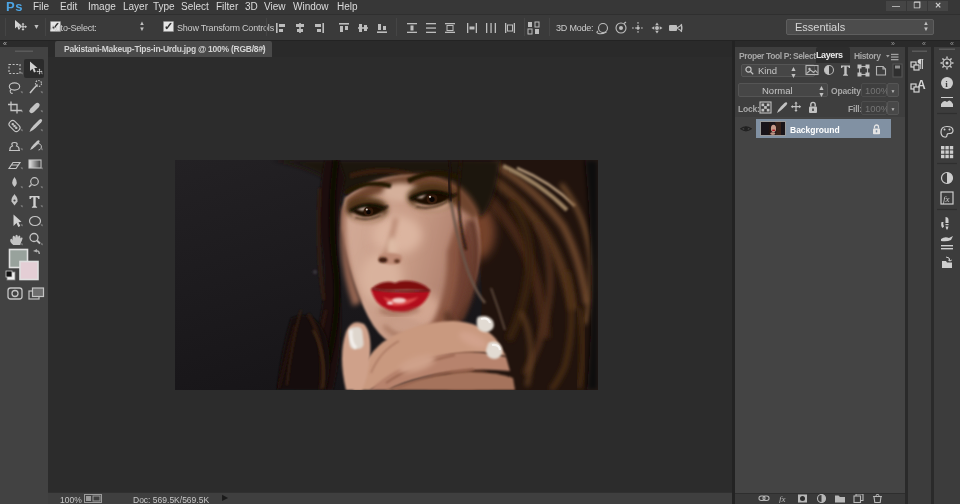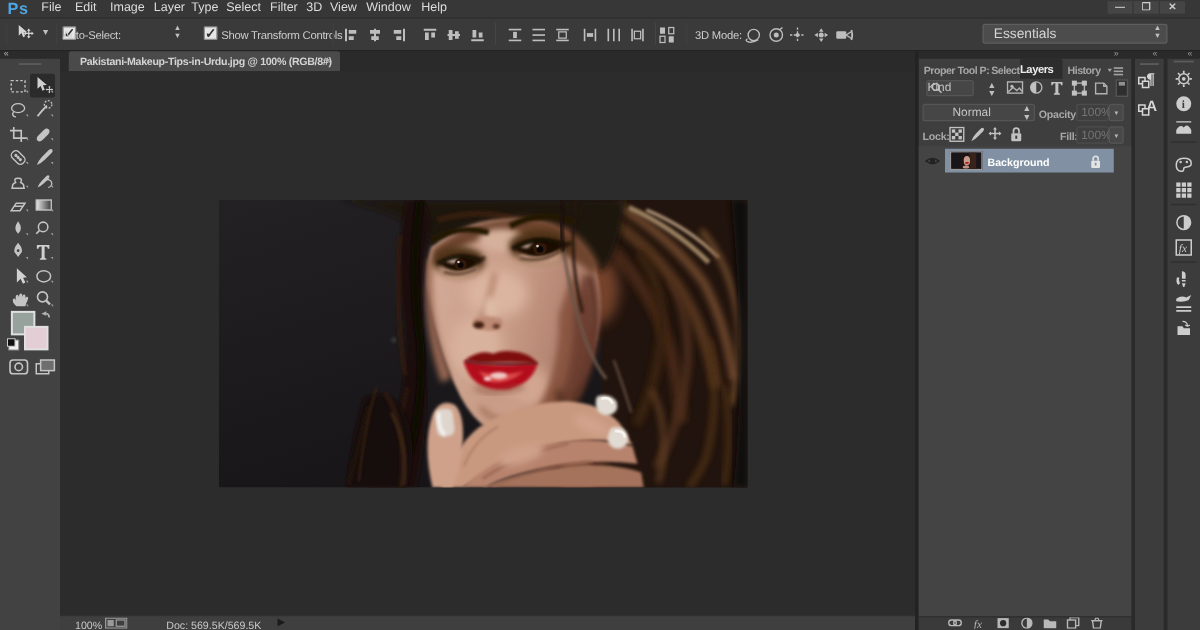--- a/index.html
+++ b/index.html
@@ -485,21 +485,21 @@
   <span class="ptab" style="left:793px">Select</span>
   <div id="tabactive" class="abs ptab">Layers</div>
   <span class="ptab" style="left:854px">History</span>
   <svg style="left:886px;top:53px" width="13" height="8" viewBox="0 0 13 8">
     <path d="M0 2 L3.6 2 L1.8 4.6 Z" fill="#a2a2a2"></path>
     <rect x="5" y="0.8" width="7.5" height="1.3" fill="#a2a2a2"></rect>
     <rect x="5" y="3.4" width="7.5" height="1.3" fill="#a2a2a2"></rect>
     <rect x="5" y="6" width="7.5" height="1.3" fill="#a2a2a2"></rect>
   </svg>
 
-  <div class="ddbox" style="left:741px;top:64px;width:38px;height:13px;line-height:12px;">Kind</div>
+  <div class="ddbox" style="left:741px;top:64px;width:74px;height:13px;line-height:12px;padding-left:16px">Kind</div>
   <svg style="left:745px;top:66px" width="9" height="9" viewBox="0 0 9 9">
     <circle cx="3.5" cy="3.5" r="2.6" fill="none" stroke="#c0c0c0" stroke-width="1.2"></circle>
     <line x1="5.6" y1="5.6" x2="8.2" y2="8.2" stroke="#c0c0c0" stroke-width="1.3"></line>
   </svg>
   <span class="udar" style="left:790px;top:65px;font-size:7px">▲<br>▼</span>
   <svg id="filtericons" style="left:805px;top:63px" width="100" height="15" viewBox="0 0 100 15">
     <g stroke="#b4b4b4" fill="none" stroke-width="1.1">
       <rect x="1" y="2.5" width="12" height="9"></rect>
       <circle cx="4.5" cy="6" r="1.2" fill="#c2c2c2" stroke="none"></circle>
       <path d="M1.5 10.5 l4 -3.5 l3 2.5 l2 -2 l2 2.5"></path>

